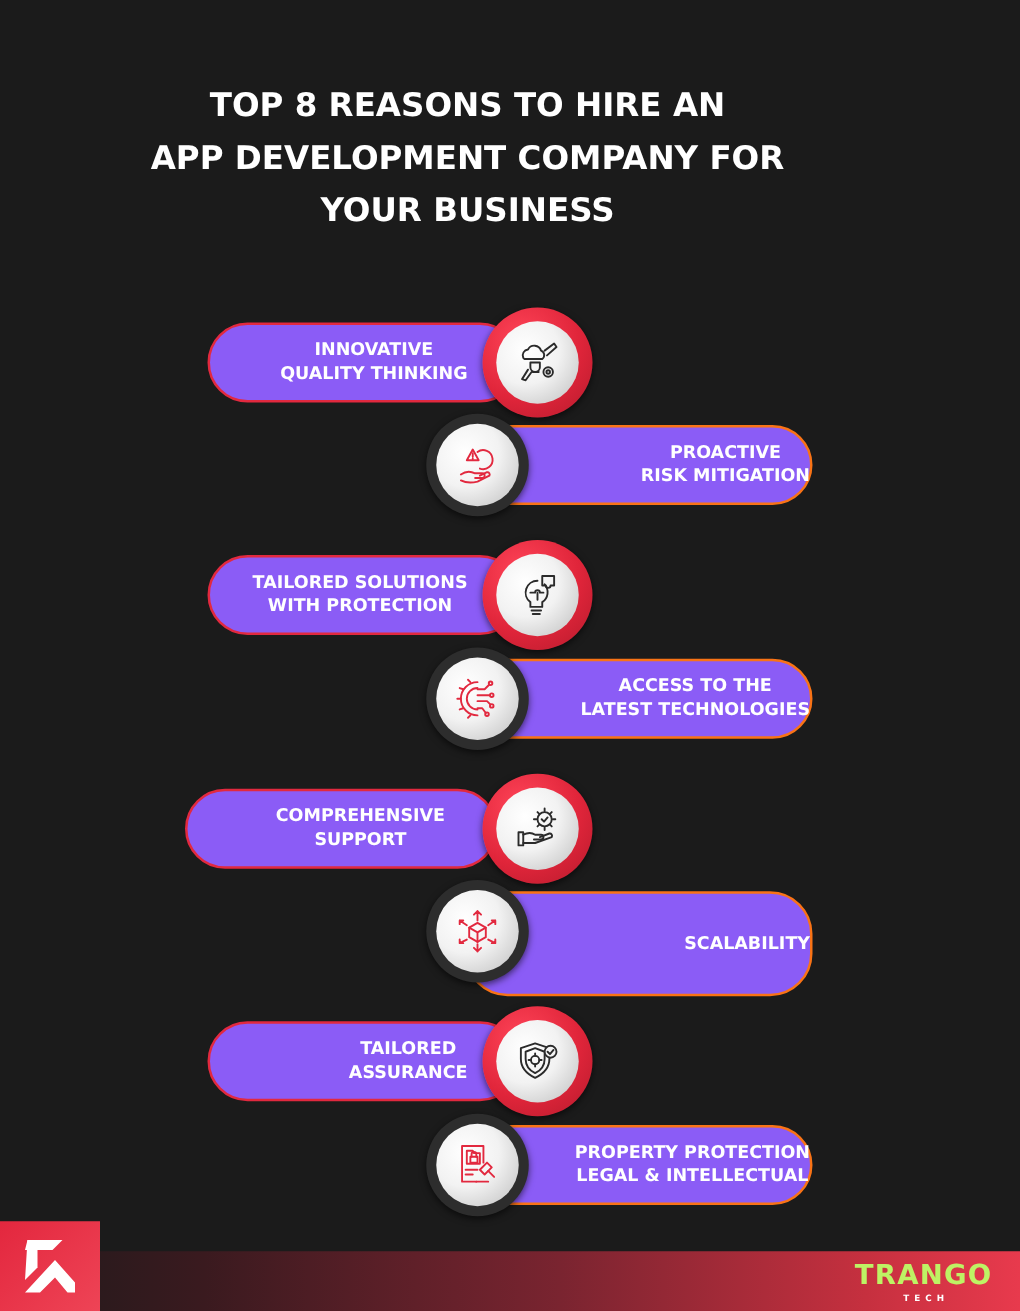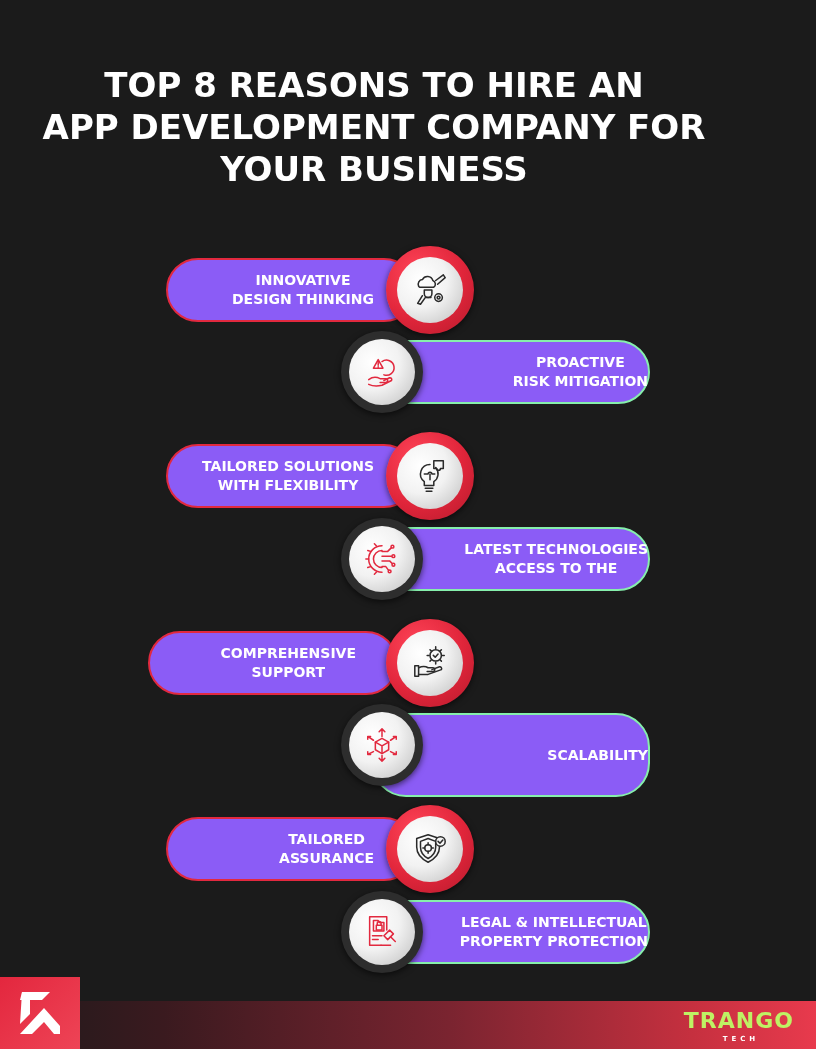--- a/index.html
+++ b/index.html
@@ -1,30 +1,30 @@
 <!DOCTYPE html>
 <html><head>
 <meta charset="utf-8">
 <style>
   * { box-sizing: border-box; margin: 0; padding: 0; }
   html, body { width: 816px; height: 1049px; background: #1b1b1b; overflow: hidden; }
   body { position: relative; font-family: "DejaVu Sans", "Liberation Sans", sans-serif; color: #fff; }
   .title {
     position: absolute; left: 0; top: 64px; width: 748px; text-align: center;
-    font-weight: bold; font-size: 34px; line-height: 42px; letter-spacing: 0px;
+    font-weight: bold; font-size: 26px; line-height: 42px; letter-spacing: 0px;
   }
   .title div { white-space: nowrap; }
 
   .item { position: absolute; }
   .pill {
     position: absolute; border-radius: 34px; display: flex; align-items: center; justify-content: flex-end;
     text-align: center; font-weight: bold; font-size: 14px; line-height: 19px; background: #8b5cf6;
   }
   .pill.left { border: 2px solid #e2293f; }
-  .pill.right { border: 2px solid #86efac; }
+  .pill.right { border: 2px solid #f97316; }
   .pill span { display: block; white-space: nowrap; }
 
   .circle {
     position: absolute; border-radius: 50%; display: flex; align-items: center; justify-content: center;
   }
   .circle.red { background: radial-gradient(circle at 35% 30%, #ff4458 0%, #e0253a 55%, #b51a2c 100%); box-shadow: 0 2px 6px rgba(0,0,0,0.6); }
   .circle.dark { background: #2d2d2d; box-shadow: 0 2px 6px rgba(0,0,0,0.6); }
   .inner {
     border-radius: 50%; display: flex; align-items: center; justify-content: center;
     background: radial-gradient(circle at 35% 35%, #ffffff 0%, #f2f2f2 45%, #bdbdbd 100%);
@@ -52,21 +52,21 @@
 <div class="title">
   <div>TOP 8 REASONS TO HIRE AN</div>
   <div>APP DEVELOPMENT COMPANY FOR</div>
   <div>YOUR BUSINESS</div>
 </div>
 
 <div class="item">
   <div class="pill left" style="left:166px; top:258px; width:250px; height:64px; padding-right:40px;">
     <div>
       <span>INNOVATIVE</span>
-      <span>DESIGN THINKING</span>
+      <span>QUALITY THINKING</span>
     </div>
   </div>
   <div class="circle red" style="left:386px; top:246px; width:88px; height:88px;">
     <div class="inner" style="width:66px; height:66px;">
       <svg width="38" height="38" viewBox="0 0 40 40" fill="none" stroke="#2b2b2b" stroke-width="1.6" stroke-linecap="round" stroke-linejoin="round">
         <path d="M8 16a5 5 0 0 1 4-7 6 6 0 0 1 11 1 4 4 0 0 1 1 7H9a3 3 0 0 1-1-1z"></path>
         <path d="M14 20h8v4a4 4 0 0 1-8 0z"></path>
         <path d="M16 28h5"></path>
         <path d="M26 10l8-6 2 3-8 7"></path>
         <path d="M12 26l-5 8 3 1 5-7"></path>
@@ -94,41 +94,41 @@
         <path d="M6 33c4 2 10 2 14 1l10-5a2 2 0 0 0-2-3l-6 3"></path>
       </svg>
     </div>
   </div>
 </div>
 
 <div class="item">
   <div class="pill left" style="left:166px; top:444px; width:250px; height:64px; padding-right:40px;">
     <div>
       <span>TAILORED SOLUTIONS</span>
-      <span>WITH FLEXIBILITY</span>
+      <span>WITH PROTECTION</span>
     </div>
   </div>
   <div class="circle red" style="left:386px; top:432px; width:88px; height:88px;">
     <div class="inner" style="width:66px; height:66px;">
       <svg width="38" height="38" viewBox="0 0 40 40" fill="none" stroke="#2b2b2b" stroke-width="1.6" stroke-linecap="round" stroke-linejoin="round">
         <path d="M20 8a10 10 0 0 0-6 18v4h10v-4a10 10 0 0 0 2-15"></path>
         <path d="M14 18h4a2 2 0 1 1 4 0h3"></path>
         <path d="M20 18v6"></path>
         <path d="M15 33h8M16 36h6"></path>
         <path d="M24 4h10v8h-3a2 2 0 1 1-4 0h-3z"></path>
       </svg>
     </div>
   </div>
 </div>
 
 <div class="item">
   <div class="pill right" style="left:372px; top:527px; width:278px; height:64px; padding-left:50px;">
     <div>
+      <span>ACCESS TO THE</span>
       <span>LATEST TECHNOLOGIES</span>
-      <span>ACCESS TO THE</span>
     </div>
   </div>
   <div class="circle dark" style="left:341px; top:518px; width:82px; height:82px;">
     <div class="inner" style="width:66px; height:66px;">
       <svg width="38" height="38" viewBox="0 0 40 40" fill="none" stroke="#e2293f" stroke-width="1.6" stroke-linecap="round" stroke-linejoin="round">
         <path d="M20 6a14 14 0 0 0 0 28"></path>
         <path d="M20 11a9 9 0 0 0 0 18"></path>
         <path d="M14 6l-2-2M8 12l-3-1M6 20H3M8 28l-3 1M14 34l-2 2"></path>
         <path d="M20 12h6l4-4"></path>
           <circle cx="31" cy="7" r="1.5"></circle>
@@ -203,22 +203,22 @@
         <circle cx="31" cy="12" r="5" fill="#f4f4f4"></circle>
         <path d="M28.5 12l2 2 3-3.5"></path>
       </svg>
     </div>
   </div>
 </div>
 
 <div class="item">
   <div class="pill right" style="left:372px; top:900px; width:278px; height:64px; padding-left:50px;">
     <div>
+      <span>PROPERTY PROTECTION</span>
       <span>LEGAL &amp; INTELLECTUAL</span>
-      <span>PROPERTY PROTECTION</span>
     </div>
   </div>
   <div class="circle dark" style="left:341px; top:891px; width:82px; height:82px;">
     <div class="inner" style="width:66px; height:66px;">
       <svg width="38" height="38" viewBox="0 0 40 40" fill="none" stroke="#e2293f" stroke-width="1.6" stroke-linecap="round" stroke-linejoin="round">
         <path d="M7 4h18v14M7 4v30h12"></path>
         <path d="M11 8h5l1 2h5v9H11z"></path>
         <rect x="14" y="13" width="6" height="5"></rect>
         <path d="M15 13v-2a2 2 0 0 1 4 0v2"></path>
         <path d="M10 24h10M10 28h6"></path>

